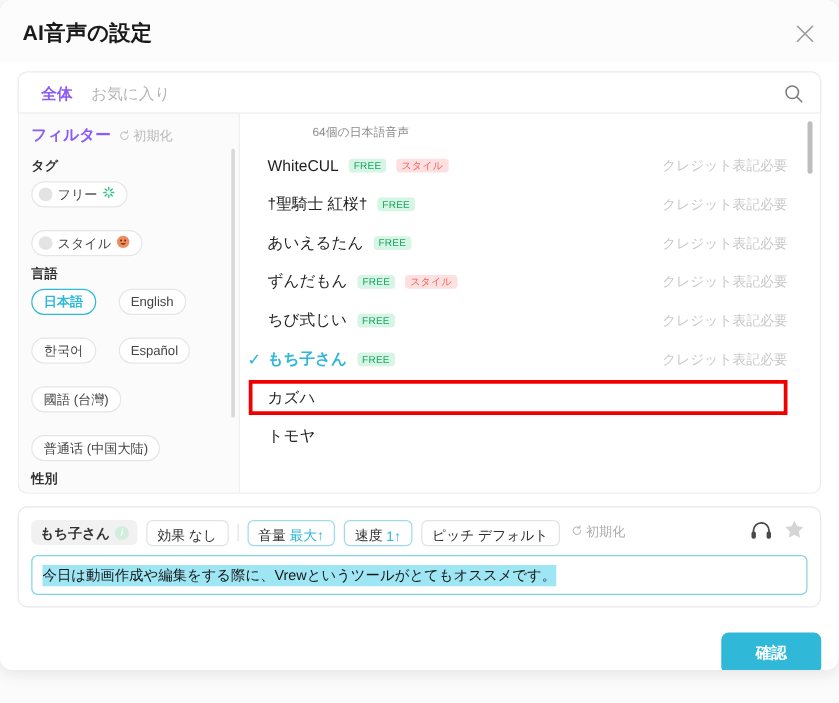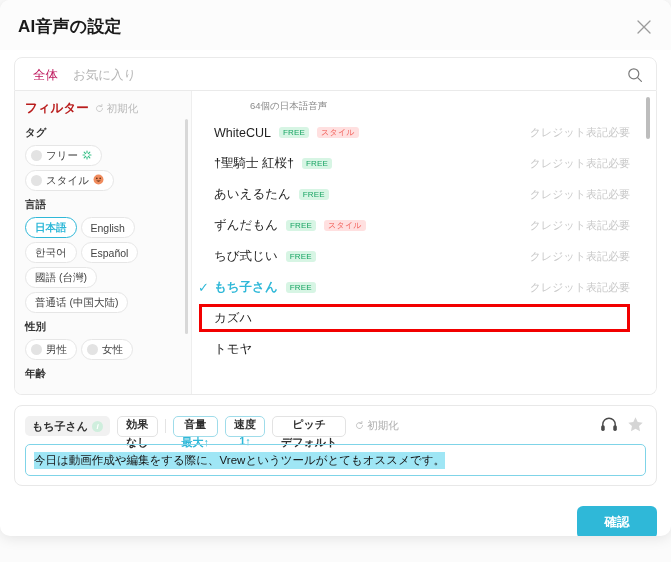--- a/index.html
+++ b/index.html
@@ -61,21 +61,21 @@
     border-top-left-radius: 8px;
     border-top-right-radius: 8px;
     box-sizing: border-box;
   }
   .tab {
     position: absolute;
     top: 9px;
     font-size: 12.5px;
     cursor: pointer;
   }
-  .tab.active { left: 18px; color: #be185d; font-weight: 400; text-align: right; }
+  .tab.active { left: 18px; color: #8b5cf6; font-weight: 700; text-align: right; }
   .tab.inactive { left: 58px; color: #b5b5b5; font-weight: 400; }
   .search-icon {
     position: absolute;
     right: 12px; top: 8px;
     width: 18px; height: 18px;
     cursor: pointer;
   }
 
   
   .body-wrap {
@@ -103,39 +103,39 @@
   }
   .filter-head {
     display: flex;
     align-items: center;
     gap: 6px;
     margin-bottom: 9px;
   }
   .filter-head .ftitle {
     font-size: 12.5px;
     font-weight: 700;
-    color: #b91c1c;
+    color: #8b5cf6;
   }
   .reset-link {
     display: inline-flex;
     align-items: center;
     gap: 3px;
     font-size: 10.5px;
     color: #b9b9b9;
     cursor: pointer;
   }
   .reset-link svg { display:block; }
   .grp-label {
     font-size: 10.5px;
     font-weight: 700;
     color: #333;
     margin: 7px 0 5px 0;
   }
   .grp-label:first-of-type { margin-top: 0; }
-  .chips { display: flex; flex-wrap: wrap; gap: 4px; }
+  .chips { display: flex; flex-wrap: wrap; gap: 18px; }
   .chip {
     display: inline-flex;
     align-items: center;
     gap: 4px;
     height: 21px;
     padding: 0 9px;
     border: 1px solid #e6e6e6;
     border-radius: 11px;
     background: #fff;
     font-size: 10.5px;
@@ -286,34 +286,33 @@
     background: #cfeedd;
     color: #ffffff;
     font-size: 8px;
     font-weight: 700;
     line-height: 11px;
     text-align: center;
     font-style: italic;
   }
   .tbtn {
     display: inline-flex;
-    align-items: center;
+    align-items: flex-end;
     gap: 3px;
     height: 21px;
     padding: 0 8px;
     border: 1px solid #e3e3e3;
     border-radius: 5px;
     background: #fff;
     font-size: 11px;
     color: #303030;
-    font-weight: 700;
+    font-weight: 400;
     white-space: nowrap;
     cursor: pointer;
     box-sizing: border-box;
-    flex-direction: column;
   }
   .tbtn.accent { border-color: #9fdcea; }
   .tbtn .val { color: #2fb8d8; }
   .tdiv {
     width: 1px; height: 14px;
     background: #e4e4e4;
   }
   .treset {
     display: inline-flex;
     align-items: center;

